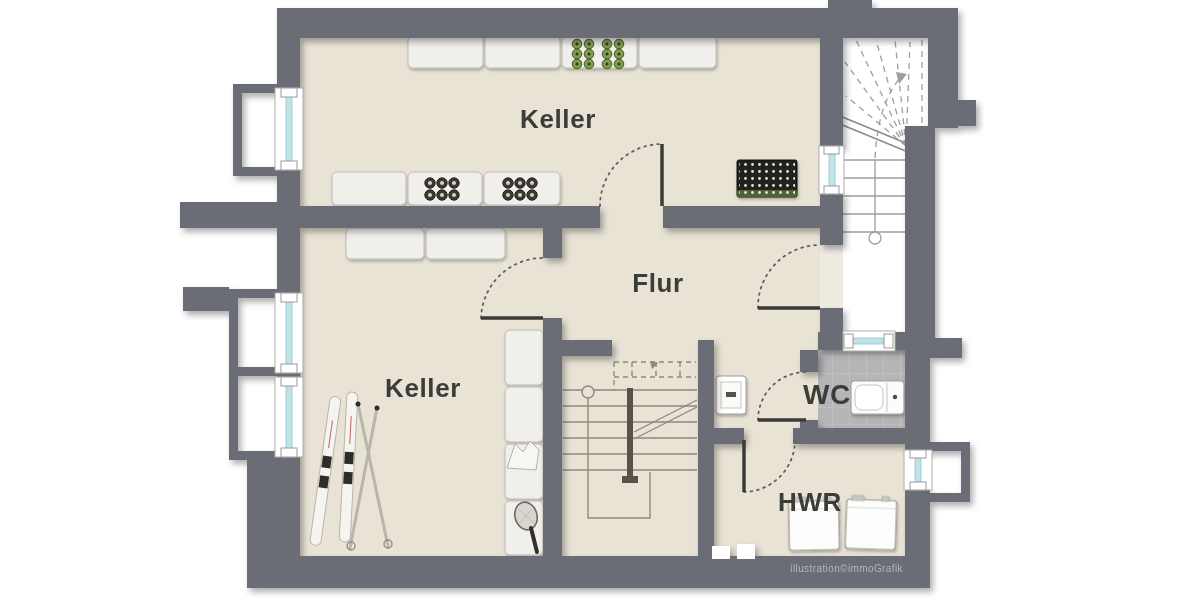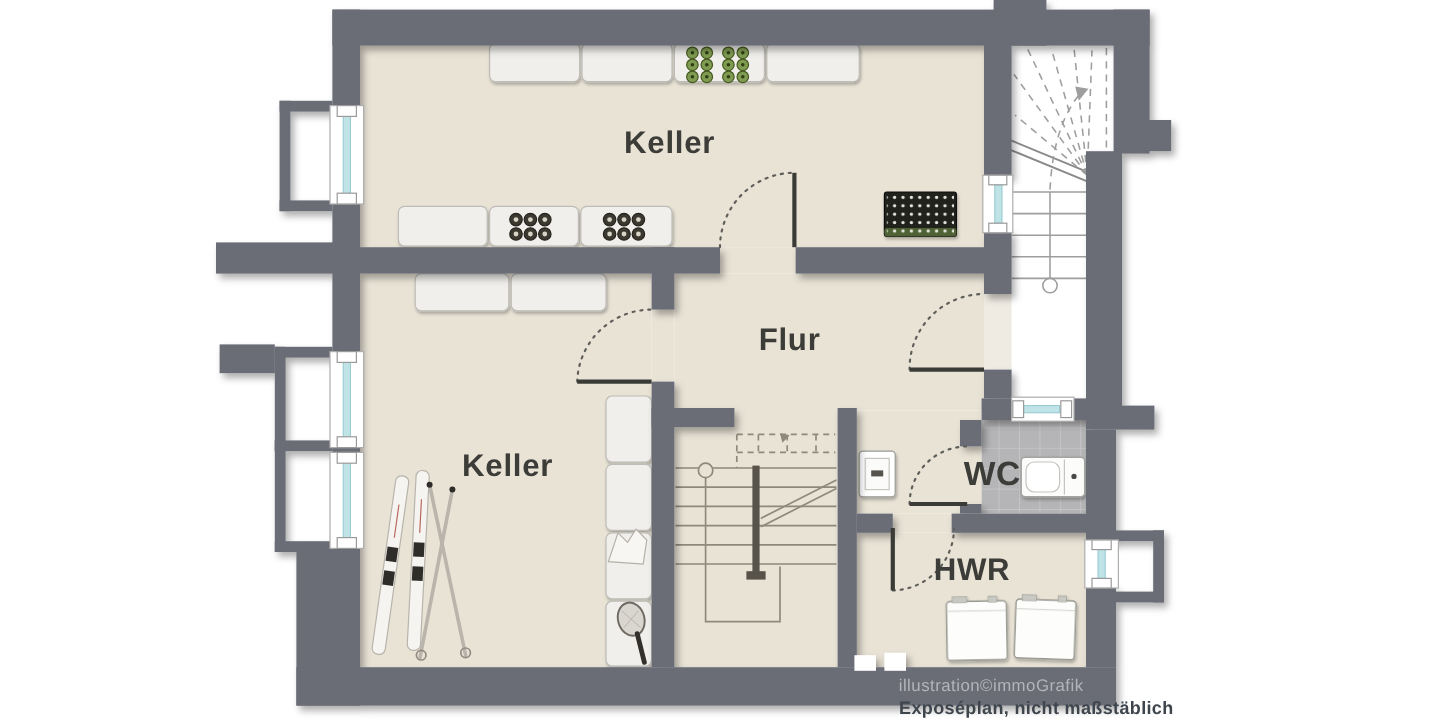--- a/index.html
+++ b/index.html
@@ -7,21 +7,21 @@
     --watermark:#b2b5ba; --disclaimer:#3e454d;
   }
   html,body{margin:0;padding:0;background:#fff;}
   .plan{position:relative;width:1200px;height:600px;background:#fff;overflow:hidden;
         font-family:"Liberation Sans", sans-serif;}
   .plan svg{position:absolute;left:0;top:0;}
   .lbl{position:absolute;transform:translate(-50%,-50%);color:var(--ink);
        font-weight:600;letter-spacing:.6px;white-space:nowrap;}
   .lbl.big{font-size:26px;}
   .lbl.mid{font-size:28px;}
-  .watermark{position:absolute;right:297px;top:563px;font-size:14px;color:var(--watermark);
+  .watermark{position:absolute;right:297px;top:563px;font-size:10px;color:var(--watermark);
              letter-spacing:.4px;}
   .disclaimer{position:absolute;right:222px;top:582px;font-size:15px;font-weight:600;
               color:var(--disclaimer);letter-spacing:.3px;}
 </style>
 </head>
 <body>
 
 <div class="plan">
 <svg width="1200" height="600" viewBox="0 0 1200 600">
   <defs>
@@ -346,17 +346,16 @@
       <path d="M744,492 A52,52 0 0 0 795,441" fill="none" stroke="#5f5f5a" stroke-width="1.8" stroke-dasharray="1.8 4.8" stroke-linecap="round"></path>
       <path d="M744,440 V492" stroke="#3a3a36" stroke-width="3.5"></path>
     </g>
   </g>
 </svg>
 
   <div class="lbl big" style="left:558px;top:119px">Keller</div>
   <div class="lbl big" style="left:423px;top:388px">Keller</div>
   <div class="lbl big" style="left:658px;top:283px">Flur</div>
   <div class="lbl mid" style="left:827px;top:395px">WC</div>
-  <div class="lbl big" style="left:810px;top:475px">HWR</div>
+  <div class="lbl big" style="left:810px;top:502px">HWR</div>
 
   <div class="watermark">illustration©immoGrafik</div>
-  <div class="disclaimer">Exposéplan, nicht maßstäblich</div>
 </div>
 
 </body></html>

